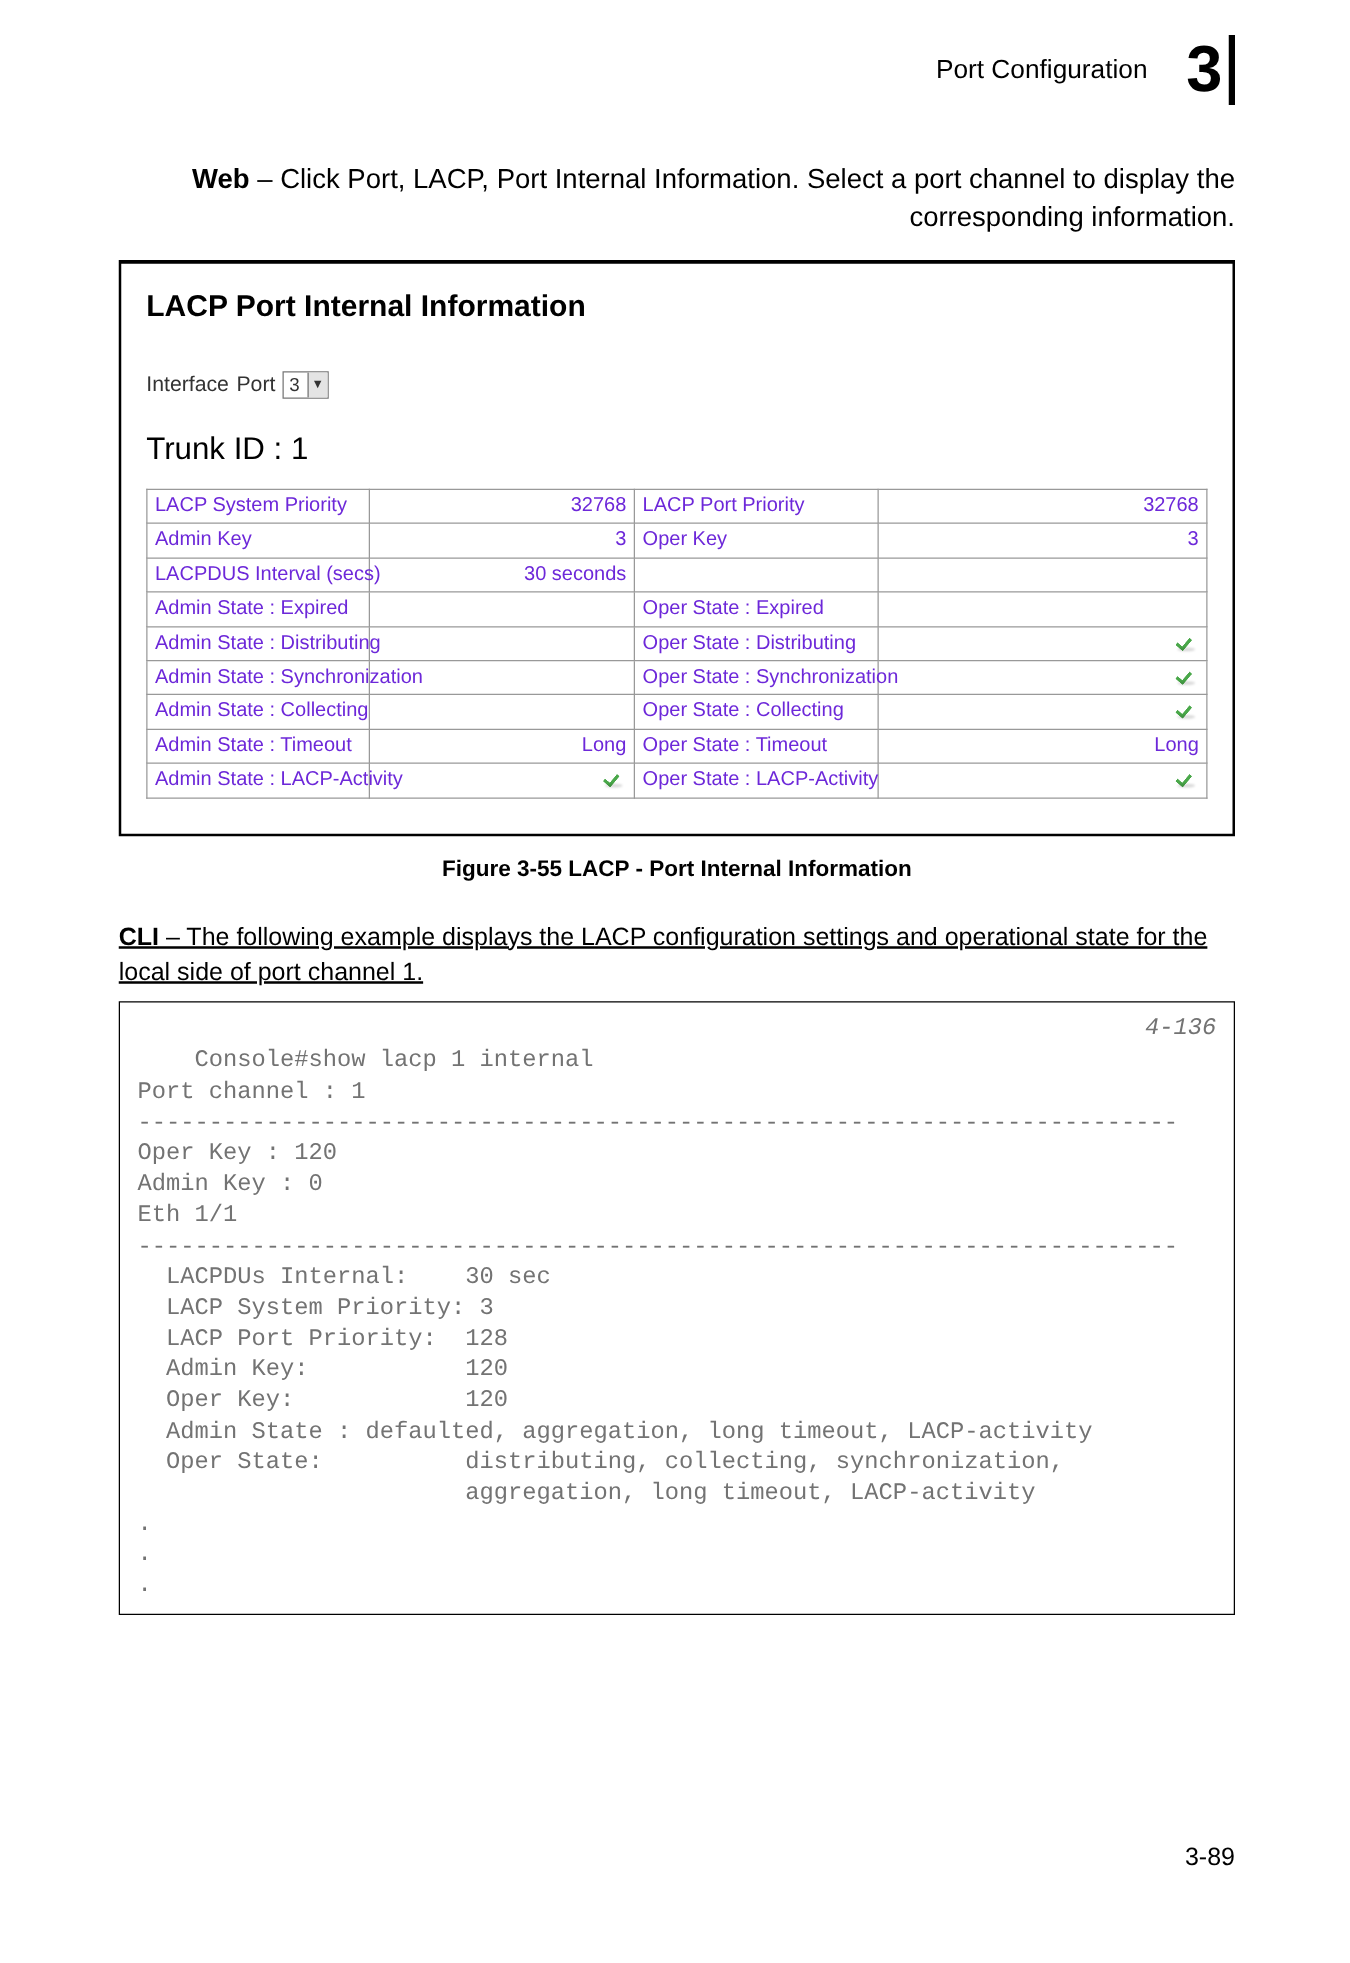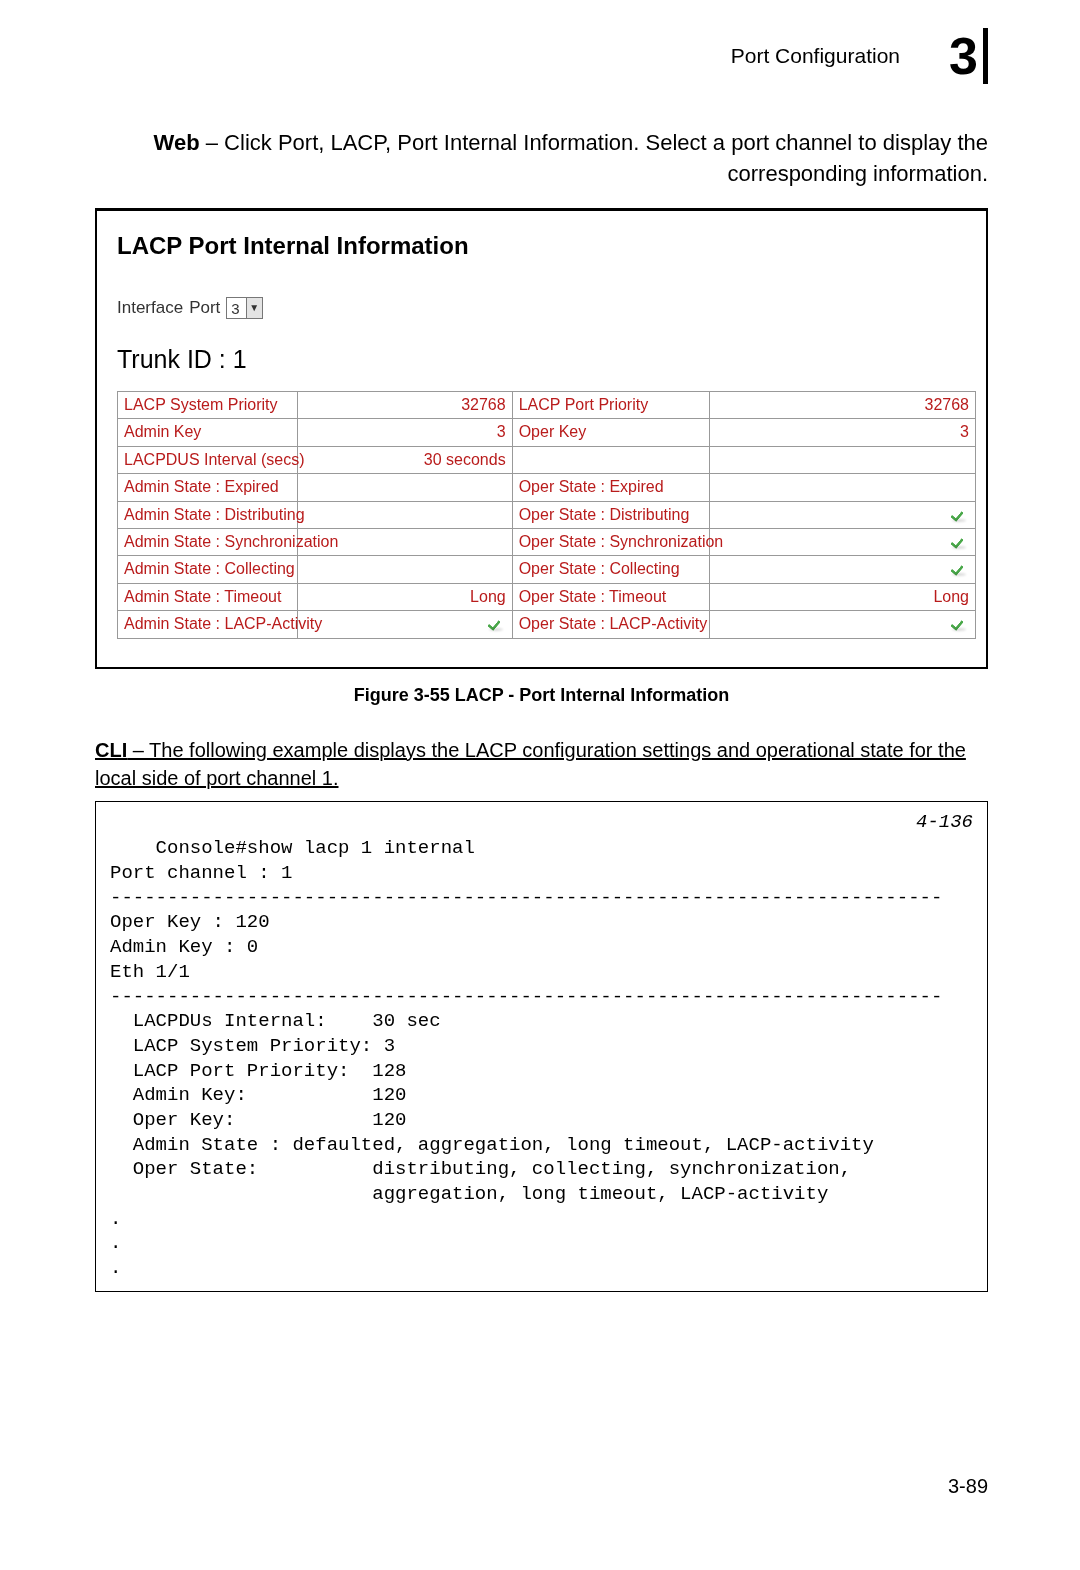--- a/index.html
+++ b/index.html
@@ -2,50 +2,50 @@
 <html><head>
   <meta charset="utf-8">
   <style>
     * { box-sizing: border-box; margin: 0; padding: 0; }
     html, body { width: 1080px; height: 1570px; }
     body { font-family: Arial, Helvetica, sans-serif; color: #000;
            background: #fff; font-size: 20px; line-height: 1.4; }
 
     .page { padding: 28px 92px 0 95px; position: relative; }
     .header-row { display: flex; align-items: center; justify-content: flex-end;
-                  gap: 32px; margin-bottom: 44px; }
+                  gap: 14px; margin-bottom: 44px; }
     .header-title { font-size: 21px; }
     .chapter-box { position: relative; width: 56px; height: 56px; }
     .chapter-black { position: absolute; right: 0; top: 0; width: 5px;
                      height: 56px; background: #000; }
     .chapter-num { font-family: Arial Black, Arial, sans-serif; font-weight: 900;
                    font-size: 52px; line-height: 56px; text-align: right;
                    padding-right: 10px; }
 
     .intro { font-size: 22px; margin-bottom: 18px; text-align: right; }
     .intro b { font-weight: 700; }
 
     .screenshot { border: 2px solid #000; border-top-width: 3px;
-                  padding: 18px 10px 28px 20px; margin-bottom: 14px; }
+                  padding: 18px 20px 28px 20px; margin-bottom: 14px; }
     .ss-title { font-size: 24px; font-weight: 700; margin-bottom: 34px; }
 
     .iface-row { display: flex; align-items: center; gap: 6px; font-size: 17px;
                  color: #333; margin-bottom: 22px; }
     .fake-select { display: inline-flex; align-items: center; border: 1px solid #777;
                    background: #fff; height: 22px; font-size: 15px; }
     .fake-select .sel-val { padding: 0 6px 0 4px; }
     .fake-select .sel-btn { width: 16px; height: 20px; border-left: 1px solid #777;
                             background: #e4e4e4; display: flex; align-items: center;
                             justify-content: center; }
     .fake-select .sel-btn span { font-size: 10px; color: #333; }
 
     .trunk { font-size: 25px; margin-bottom: 14px; }
 
     table.lacp { border-collapse: collapse; width: 100%; table-layout: fixed; }
-    table.lacp td { border: 1px solid #999; font-size: 16px; color: #b91c1c;
+    table.lacp td { border: 1px solid #999; font-size: 16px; color: #6d28d9;
                     padding: 2px 6px; vertical-align: middle; height: 24px;
                     white-space: nowrap; }
     table.lacp col.c1 { width: 21%; }
     table.lacp col.c2 { width: 25%; }
     table.lacp col.c3 { width: 23%; }
     table.lacp col.c4 { width: 31%; }
     td.r { text-align: right; }
     td.twoline { white-space: normal; line-height: 1.1; }
 
     .check-icon { display: inline-block; width: 18px; height: 14px; position: relative; }
@@ -57,21 +57,21 @@
         filter: blur(1px); }
 
     .caption { text-align: center; font-size: 18px; font-weight: 700;
                margin: 14px 0 28px; }
 
     .cli-intro { font-size: 20px; margin-bottom: 9px; text-decoration: underline; }
 
     .cli-box { border: 1px solid #000; padding: 10px 14px 10px 14px;
                font-family: "Courier New", Courier, monospace; font-size: 19px;
                line-height: 1.3; white-space: pre; position: relative;
-               color: #000000; overflow: hidden; }
+               color: #737373; overflow: hidden; }
     .cli-ref { position: absolute; right: 14px; top: 8px; font-style: italic; }
 
     
     .footer { position: absolute; right: 92px; top: 1472px; font-size: 20px; }
   </style>
 </head>
 <body>
 
 <div class="page">
   <div class="header-row">

